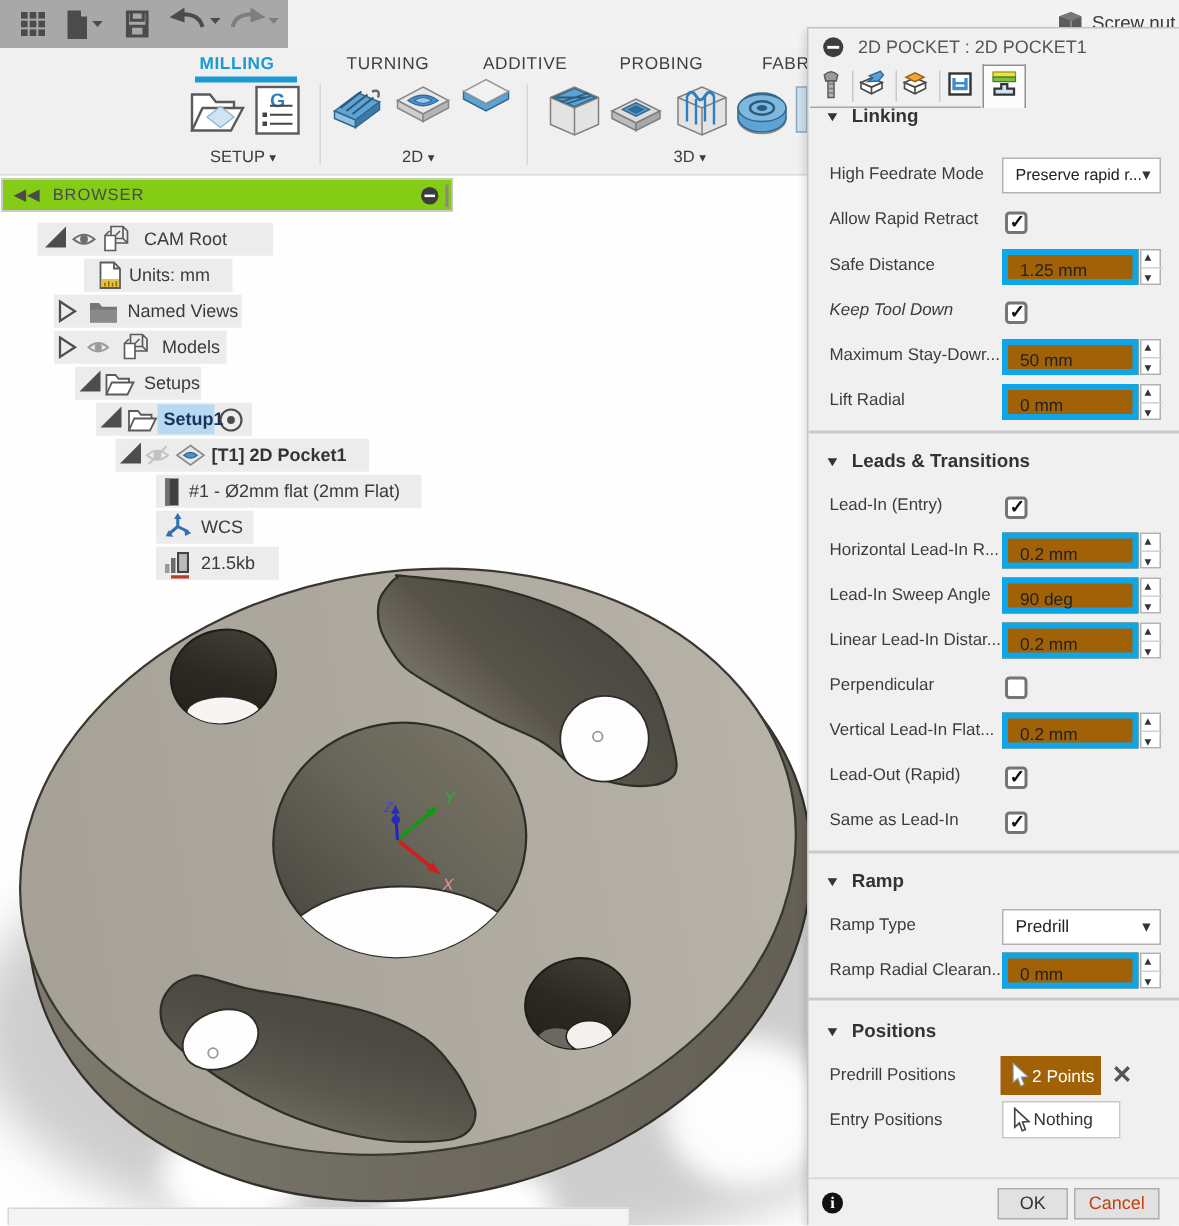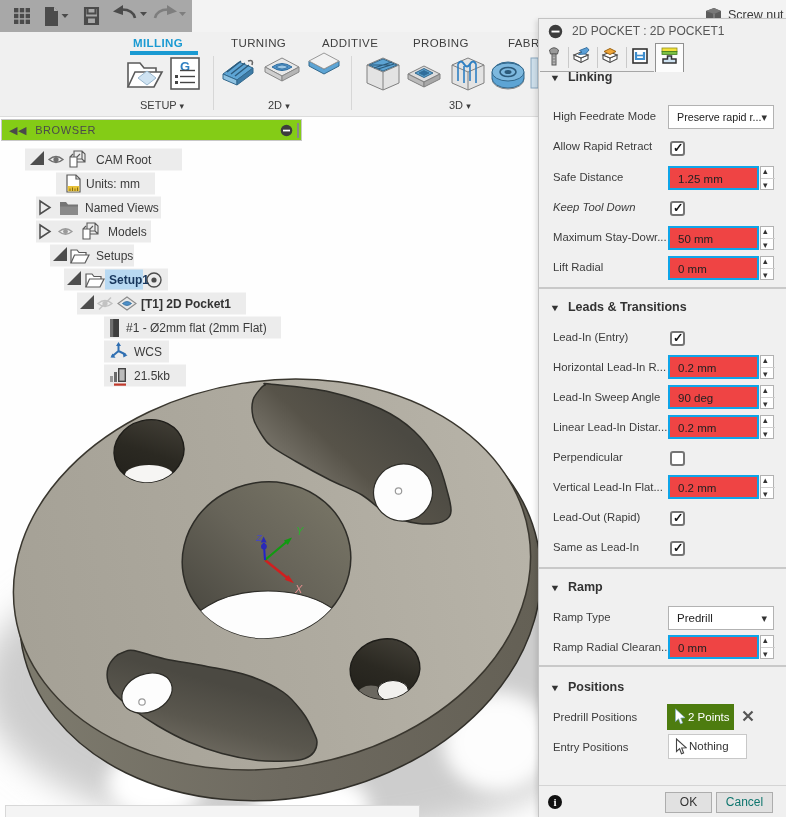--- a/index.html
+++ b/index.html
@@ -17,21 +17,21 @@
 #mfgbtn { position:absolute; left:9px; top:44px; width:104px; height:60px; border:1px solid #c9c9c9; border-radius:3px; background:#f0f0f0; color:#333; font-size:11px; font-weight:bold; text-align:center; line-height:58px; }
 .glabel { position:absolute; top:99px; font-size:11px; color:#3c3c3c; }
 .vsep { position:absolute; top:56px; width:1px; height:54px; background:#d7d7d7; }
 
 #bheader { position:absolute; left:1px; top:119px; width:301px; height:22px; background:#84cc16; border:1px solid #c8c8c8; font-size:11px; color:#4a4a4a; letter-spacing:.6px; line-height:20px; }
 
 #dialog { position:absolute; left:538px; top:18px; width:248px; height:799px; background:#f0f0f0; border-left:1px solid #c3c3c3; border-top:1px solid #c3c3c3; box-shadow:-2px 2px 5px rgba(0,0,0,.12); }
 .dl { position:absolute; left:14px; font-size:11.3px; color:#3c3c3c; white-space:nowrap; }
 .dhead { position:absolute; left:11px; font-size:12.5px; font-weight:bold; color:#333; }
 .dhead .tri { display:inline-block; margin-right:8px; font-size:10px; transform:scale(1.1,0.9); }
-.inbox { position:absolute; left:129px; width:91px; height:24px; background:#ef4444; border:2px solid #0ea5e9; font-size:11.5px; color:#222; line-height:22px; padding-left:8px; }
+.inbox { position:absolute; left:129px; width:91px; height:24px; background:#a16207; border:4px solid #0ea5e9; font-size:11.5px; color:#222; line-height:22px; padding-left:8px; }
 .spin { position:absolute; left:221px; width:14px; height:24px; background:#fff; border:1px solid #b2b2b2; }
 .spin:before { content:"\25B4"; position:absolute; top:-1px; left:2px; font-size:9px; color:#333; }
 .spin:after { content:"\25BE"; position:absolute; bottom:-1px; left:2px; font-size:9px; color:#333; }
 .spin .mid { position:absolute; left:0; top:11px; width:14px; height:1px; background:#d0d0d0; }
 .combo { position:absolute; left:129px; width:106px; height:24px; background:#fff; border:1px solid #b2b2b2; font-size:11.5px; color:#222; line-height:22px; padding-left:8px; padding-right:18px; white-space:nowrap; overflow:hidden; }
 .combo:after { content:"\25BE"; position:absolute; right:6px; top:0; font-size:11px; color:#333; }
 .cb { position:absolute; left:131px; width:15px; height:15px; background:#fff; border:2px solid #757575; border-radius:3px; }
 .cb.on:before { content:"\2713"; position:absolute; left:1px; top:-3px; font-size:12.5px; font-weight:bold; color:#111; }
 .dsep { position:absolute; left:0; width:248px; height:2px; background:#c9c9c9; }
 </style>
@@ -477,36 +477,36 @@
   <div class="combo" style="top:587px;">Predrill</div>
   <div class="dl" style="top:622px;">Ramp Radial Clearan...</div>
   <div class="inbox" style="top:616px;">0 mm</div>
       <div class="spin" style="top:616px;">
         <div class="mid"></div>
       </div>
   <div class="dsep" style="top:646px;"></div>
 
   <div class="dhead" style="top:661px;"><span class="tri">▼</span>Positions</div>
   <div class="dl" style="top:692px;text-align:center;">Predrill Positions</div>
-  <div class="abs" style="left:128px;top:685px;width:67px;height:26px;background:#4d7c0f;color:#fff;font-size:12px;line-height:26px;">
+  <div class="abs" style="left:128px;top:685px;width:67px;height:26px;background:#a16207;color:#fff;font-size:12px;line-height:26px;">
     <svg class="abs" style="left:6px;top:4px;" width="13" height="18" viewBox="0 0 13 18">
           <path d="M2.5 1 L2.5 13.5 L5.6 10.7 L7.5 15.8 L9.6 15 L7.7 10 L12 9.7 Z" fill="#fff" stroke="#8db3d2" stroke-width=".7"></path>
         </svg>
     <span style="margin-left:21px;font-size:11.5px;">2 Points</span>
   </div>
   <svg class="abs" style="left:203px;top:691px;" width="12" height="12" viewBox="0 0 12 12">
         <path d="M1.5 1.5 L10.5 10.5 M10.5 1.5 L1.5 10.5" stroke="#555" stroke-width="2.2"></path>
       </svg>
   <div class="dl" style="top:722px;">Entry Positions</div>
   <div class="abs" style="left:129px;top:715px;width:79px;height:25px;background:#fff;border:1px solid #c8c8c8;color:#333;font-size:12px;line-height:23px;">
     <svg class="abs" style="left:5px;top:3px;" width="13" height="18" viewBox="0 0 13 18">
           <path d="M2.5 1 L2.5 13.5 L5.6 10.7 L7.5 15.8 L9.6 15 L7.7 10 L12 9.7 Z" fill="#fff" stroke="#444" stroke-width="1.1"></path>
         </svg>
     <span style="margin-left:20px;font-size:11.5px;">Nothing</span>
   </div>
 
   <div class="abs" style="left:0;top:766px;width:248px;height:1px;background:#d4d4d4;"></div>
   <div class="abs" style="left:9px;top:776px;width:14px;height:14px;border-radius:50%;background:#111;color:#fff;font-size:11px;font-weight:bold;text-align:center;line-height:14px;font-family:'Liberation Serif',serif;">i</div>
   <div class="abs" style="left:126px;top:773px;width:47px;height:21px;background:#e1e1e1;border:1px solid #adadad;font-size:12px;color:#333;text-align:center;line-height:19px;">OK</div>
-  <div class="abs" style="left:177px;top:773px;width:57px;height:21px;background:#e1e1e1;border:1px solid #adadad;font-size:12px;color:#0f766e;text-align:center;line-height:19px;">Cancel</div>
+  <div class="abs" style="left:177px;top:773px;width:57px;height:21px;background:#e1e1e1;border:1px solid #adadad;font-size:12px;color:#c2410c;text-align:center;line-height:19px;">Cancel</div>
 </div>
 
 </div>
 
 </body></html>

